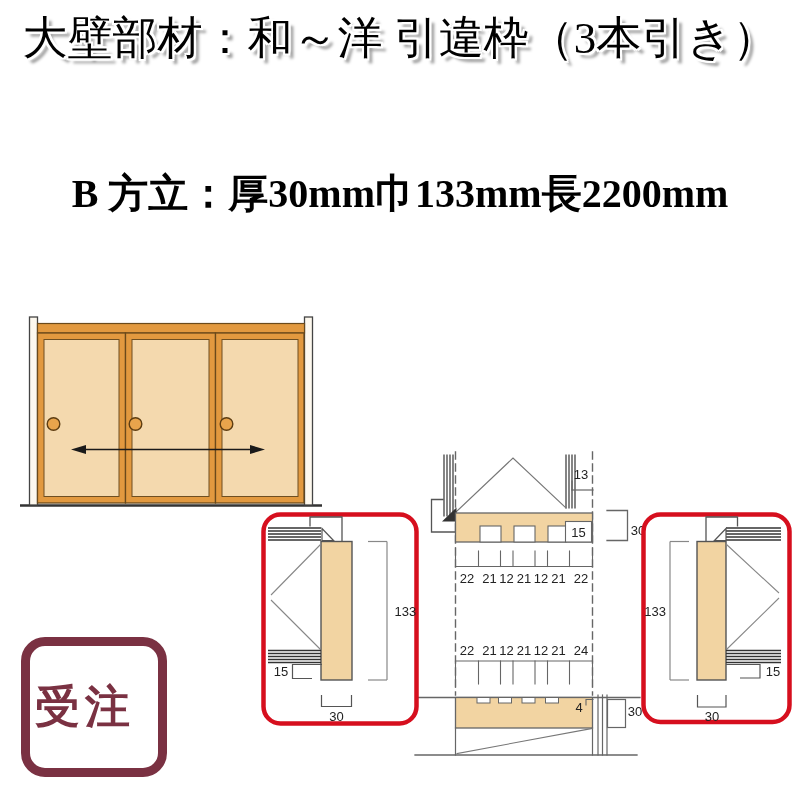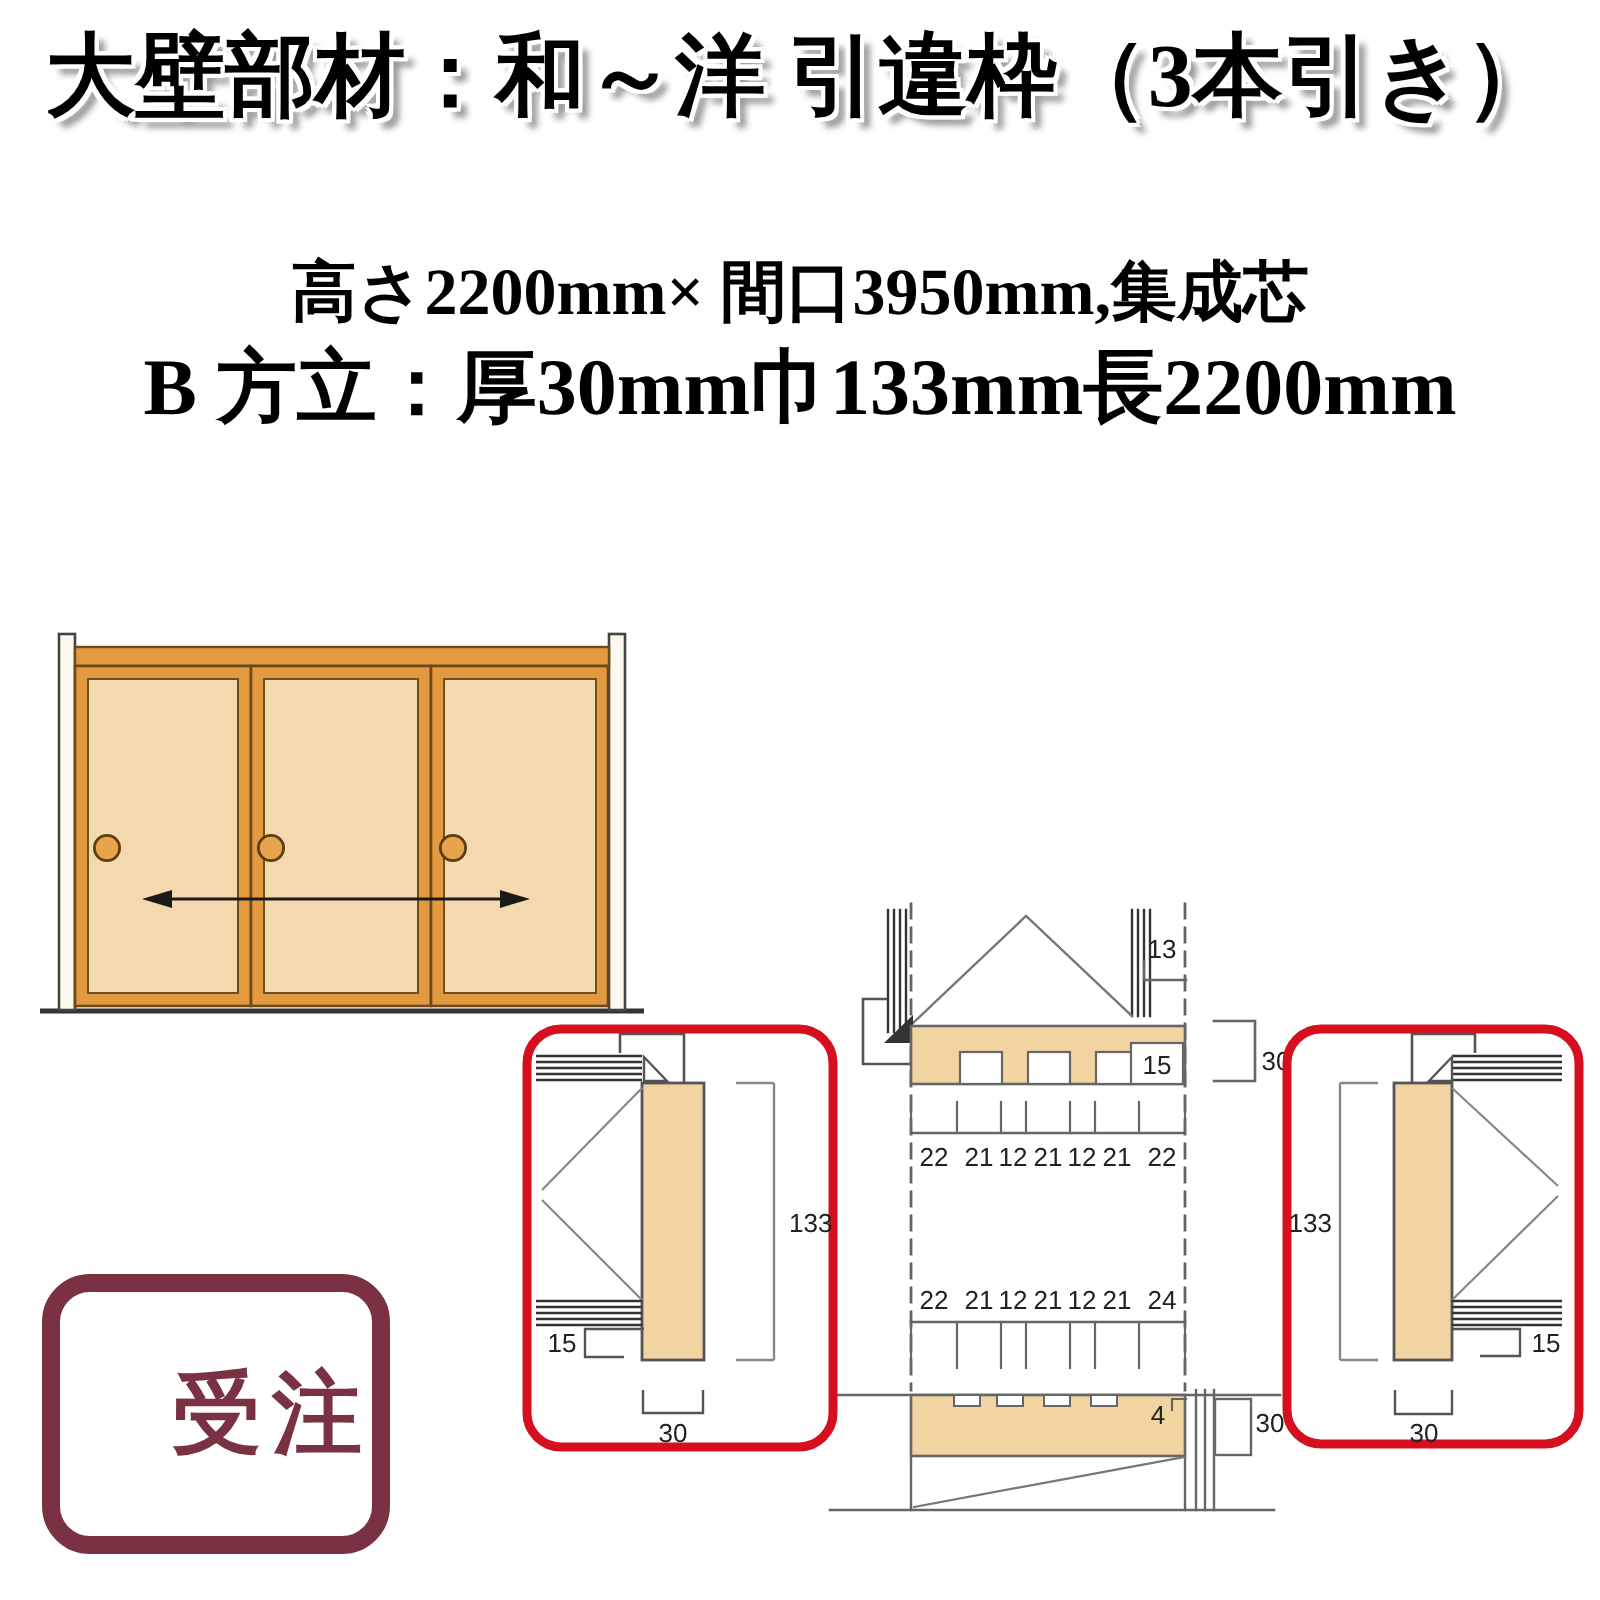--- a/index.html
+++ b/index.html
@@ -1,47 +1,46 @@
 <!DOCTYPE html>
 <html><head>
 <meta charset="utf-8">
 <style>
   html,body{margin:0;padding:0;background:#fff;}
   .canvas{
     position:relative;width:800px;height:800px;background:#ffffff;overflow:hidden;
     font-family:"Liberation Serif", serif;
   }
   .hline{position:absolute;left:0;width:100%;text-align:center;white-space:nowrap;color:#000;}
-  .t1{top:8px;font-size:45px;font-weight:bold;
+  .t1{top:8px;font-size:45px;font-weight:normal;
       text-shadow:-2px -2px 0 #fff,2px -2px 0 #fff,-2px 2px 0 #fff,2px 2px 0 #fff,
                   -2px 0 0 #fff,2px 0 0 #fff,0 -2px 0 #fff,0 2px 0 #fff,5px 5px 3px #9a9a9a;}
   .t2{top:57px;font-size:37px;font-weight:bold;
       text-shadow:-2px -2px 0 #fff,2px -2px 0 #fff,-2px 2px 0 #fff,2px 2px 0 #fff,
                   -2px 0 0 #fff,2px 0 0 #fff,0 -2px 0 #fff,0 2px 0 #fff,5px 5px 3px #9a9a9a;}
   .t3{top:124px;font-size:33px;font-weight:600;}
   .t4{top:166px;font-size:40px;font-weight:600;text-align:center;}
   svg{position:absolute;left:0;top:0;}
   .dim{font-family:"Liberation Sans", sans-serif;font-size:13px;fill:#222;}
   .stamp{
     position:absolute;left:21px;top:637px;width:128px;height:122px;
     border:9px solid #7a3142;border-radius:24px;background:#fff;
-    display:flex;flex-direction:column;align-items:flex-end;justify-content:center;padding-left:28px;
+    display:flex;flex-direction:column;align-items:flex-start;justify-content:center;
   }
   .stamp div{
     font-size:45px;line-height:1.2;font-weight:bold;color:#7a3142;
     letter-spacing:5px;text-indent:5px;font-family:"Liberation Serif", serif;white-space:nowrap;
   }
 </style>
 </head>
 <body>
 
 <div class="canvas">
 
   <div class="hline t1">大壁部材：和～洋 引違枠（3本引き）</div>
-  <div class="hline t3">高さ2200mm× 間口3950mm,集成芯</div>
   <div class="hline t4">B 方立：厚30mm巾133mm長2200mm</div>
 
   <svg width="800" height="800" viewBox="0 0 800 800">
 
     <g>
       <line x1="20" y1="505.5" x2="322" y2="505.5" stroke="#333" stroke-width="2.5"></line>
       <rect x="29.5" y="317" width="8" height="188" fill="#fdf8ee" stroke="#444" stroke-width="1.3"></rect>
       <rect x="304.5" y="317" width="8" height="188" fill="#fdf8ee" stroke="#444" stroke-width="1.3"></rect>
       <rect x="37.5" y="323.5" width="267" height="9.5" fill="#e2993f" stroke="#6b4a1b" stroke-width="1.2"></rect>
       <rect x="37.5" y="333" width="88" height="170" fill="#e2993f" stroke="#6b4a1b" stroke-width="1.3"></rect>

